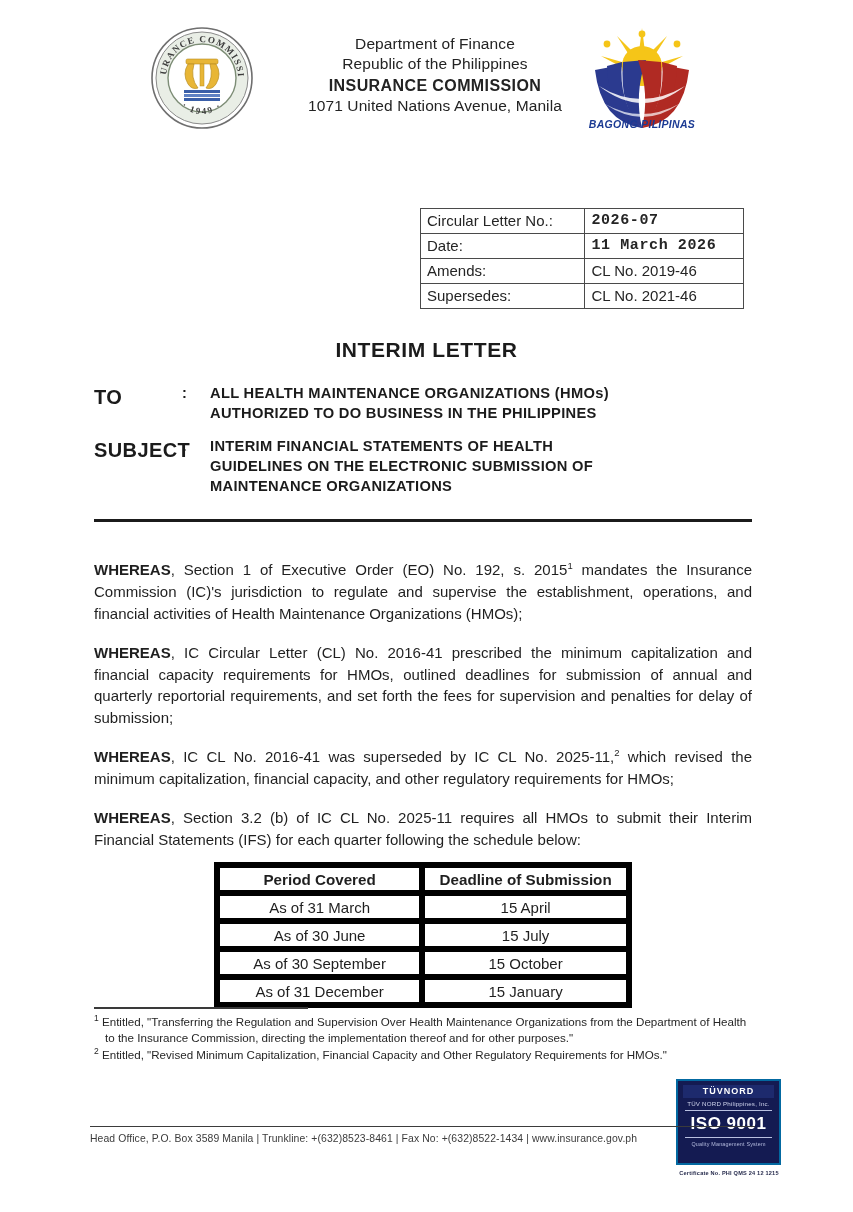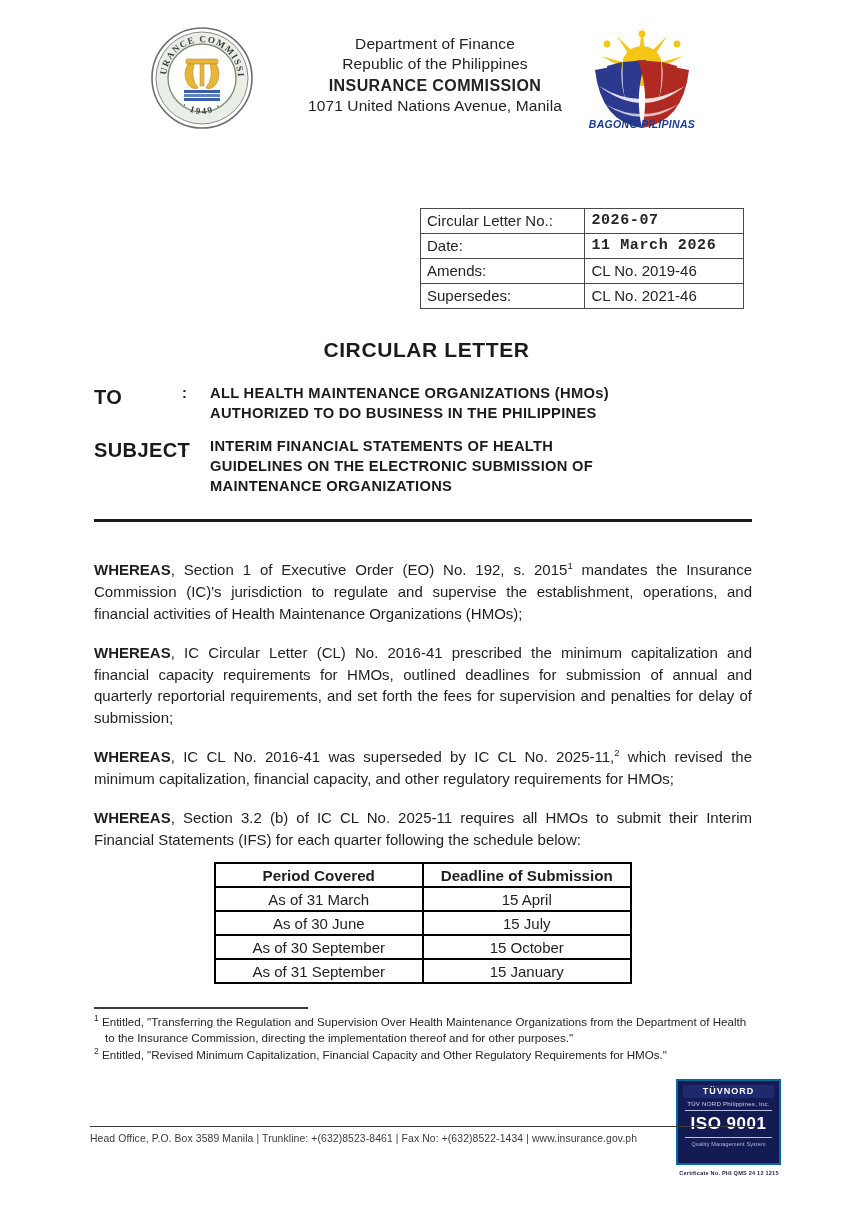--- a/index.html
+++ b/index.html
@@ -186,21 +186,21 @@
     position: absolute;
     left: 214px;
     top: 862px;
     width: 418px;
   }
   .sched-table {
     width: 418px;
     border-collapse: collapse;
   }
   .sched-table th, .sched-table td {
-    border: 2px solid #000000;
+    border: 6px solid #000000;
     text-align: center;
     font-size: 15px;
     height: 20px;
     padding: 1px 4px;
     color: #1f1f1f;
   }
   .sched-table th {
     font-weight: bold;
     font-size: 15.2px;
   }
@@ -387,21 +387,21 @@
         <td class="label">Amends:</td>
         <td class="value">CL No. 2019-46</td>
       </tr>
       <tr>
         <td class="label">Supersedes:</td>
         <td class="value">CL No. 2021-46</td>
       </tr>
     </tbody>
   </table>
 
-  <div class="doc-title">CIRCULAR LETTER</div>
+  <div class="doc-title">INTERIM LETTER</div>
 
   <div class="meta-block">
     <div class="meta-row">
       <div class="meta-key">TO</div>
       <div class="meta-colon">:</div>
       <div class="meta-val">
         <div class="just-all">ALL HEALTH MAINTENANCE ORGANIZATIONS (HMOs)</div>
         <div>AUTHORIZED TO DO BUSINESS IN THE PHILIPPINES</div>
       </div>
     </div>
@@ -445,21 +445,21 @@
         </tr>
         <tr>
           <td class="col-a">As of 30 June</td>
           <td class="col-b">15 July</td>
         </tr>
         <tr>
           <td class="col-a">As of 30 September</td>
           <td class="col-b">15 October</td>
         </tr>
         <tr>
-          <td class="col-a">As of 31 September</td>
+          <td class="col-a">As of 31 December</td>
           <td class="col-b">15 January</td>
         </tr>
       </tbody>
     </table>
   </div>
 
   <div class="fn-rule"></div>
   <div class="footnotes">
     <div class="fn"><sup>1</sup> <span>Entitled, "Transferring the Regulation and Supervision Over Health Maintenance Organizations from the Department of Health to the Insurance Commission, directing the implementation thereof and for other purposes."</span></div>
     <div class="fn"><sup>2</sup> <span>Entitled, "Revised Minimum Capitalization, Financial Capacity and Other Regulatory Requirements for HMOs."</span></div>

